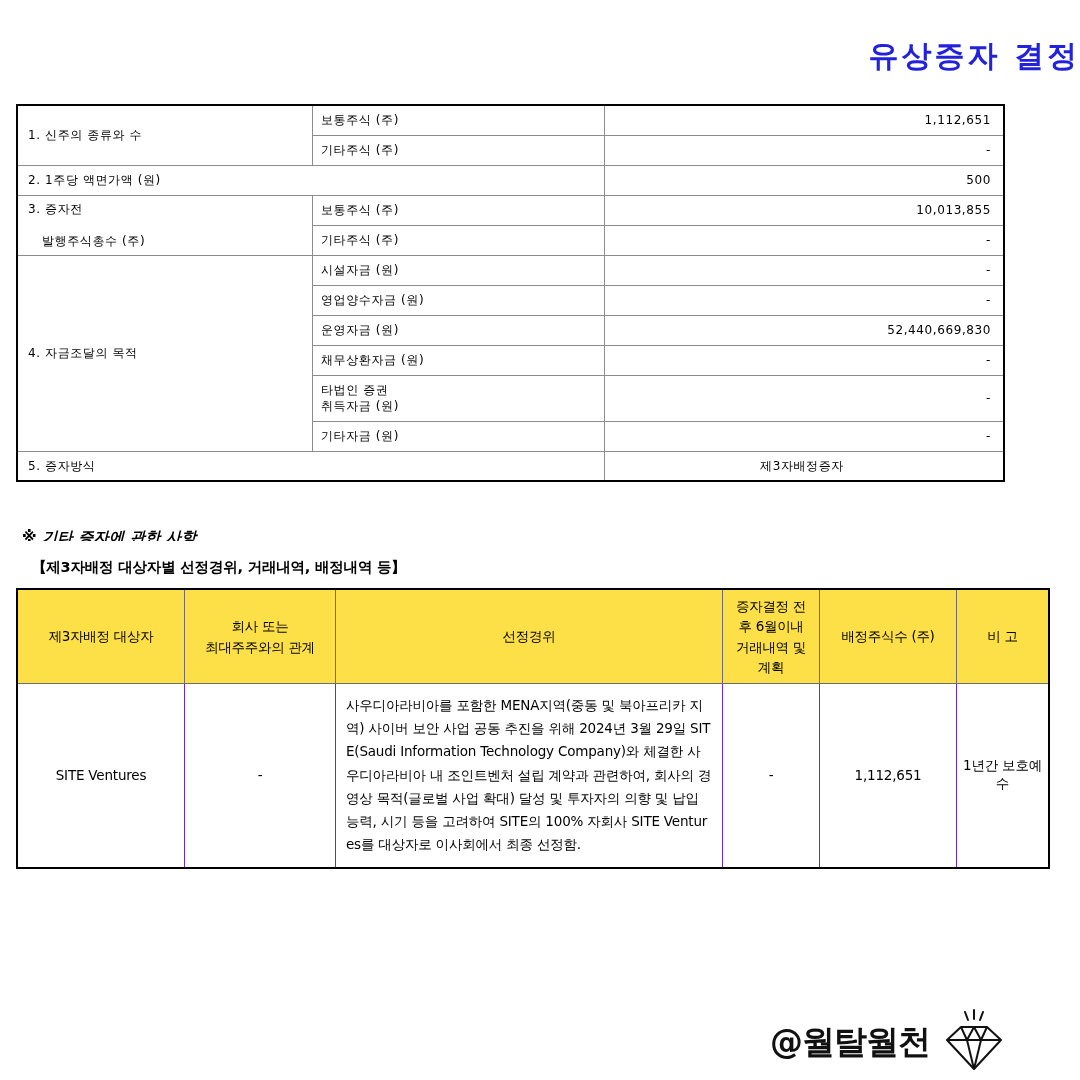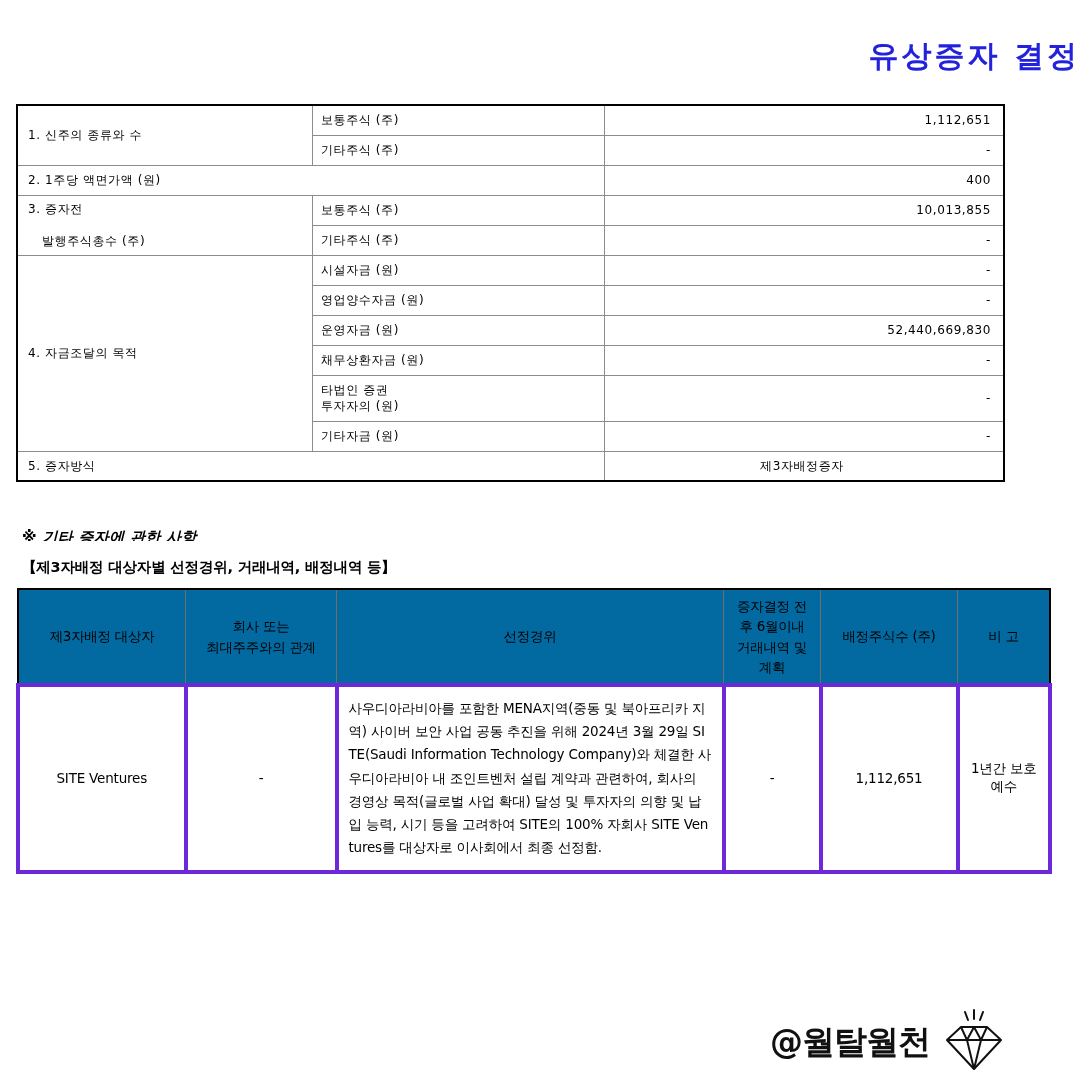--- a/index.html
+++ b/index.html
@@ -82,50 +82,50 @@
     height: 13px;
     overflow: hidden;
     font-size: 15px;
     font-weight: bold;
     letter-spacing: 0.3px;
     line-height: 19px;
     font-style: italic;
   }
   .note-bracket {
     position: absolute;
-    left: 22px;
+    left: 32px;
     top: 558px;
     font-size: 14.5px;
     font-weight: bold;
     letter-spacing: -0.2px;
   }
 
   
   .alloc-table {
     position: absolute;
     left: 16px;
     top: 588px;
     width: 989px;
     border-collapse: collapse;
     table-layout: fixed;
     border: 2px solid #000000;
     font-size: 13.5px;
   }
   .alloc-table th {
-    background: #0369a1;
+    background: #fde047;
     border: 1px solid #6e6e6e;
     font-weight: normal;
     text-align: center;
     vertical-align: middle;
     padding: 6px 3px;
     line-height: 1.5;
     letter-spacing: -0.3px;
   }
   .alloc-table td {
-    border: 4px solid #6d28d9;
+    border: 1px solid #6d28d9;
     vertical-align: middle;
     text-align: center;
     padding: 8px 6px;
     letter-spacing: -0.2px;
   }
   .alloc-table td.reason {
     text-align: left;
     line-height: 1.72;
     padding: 10px 10px;
     word-break: break-all;
@@ -171,21 +171,21 @@
       <td class="lbl" rowspan="2">1. 신주의 종류와 수</td>
       <td class="sub">보통주식 (주)</td>
       <td class="val">1,112,651</td>
     </tr>
     <tr class="row-h">
       <td class="sub">기타주식 (주)</td>
       <td class="val">-</td>
     </tr>
     <tr class="row-h">
       <td class="lbl" colspan="2">2. 1주당 액면가액 (원)</td>
-      <td class="val">400</td>
+      <td class="val">500</td>
     </tr>
     <tr class="row-h">
       <td class="lbl" rowspan="2">
         <span>3. 증자전</span>
         <span class="lbl-indent">발행주식총수 (주)</span>
       </td>
       <td class="sub">보통주식 (주)</td>
       <td class="val">10,013,855</td>
     </tr>
     <tr class="row-h">
@@ -205,21 +205,21 @@
       <td class="sub">운영자금 (원)</td>
       <td class="val">52,440,669,830</td>
     </tr>
     <tr class="row-h">
       <td class="sub">채무상환자금 (원)</td>
       <td class="val">-</td>
     </tr>
     <tr class="row-h2">
       <td class="sub">
         <span>타법인 증권</span><br>
-        <span>투자자의 (원)</span>
+        <span>취득자금 (원)</span>
       </td>
       <td class="val">-</td>
     </tr>
     <tr class="row-h">
       <td class="sub">기타자금 (원)</td>
       <td class="val">-</td>
     </tr>
     <tr class="row-h">
       <td class="lbl" colspan="2">5. 증자방식</td>
       <td class="val val-center">제3자배정증자</td>

